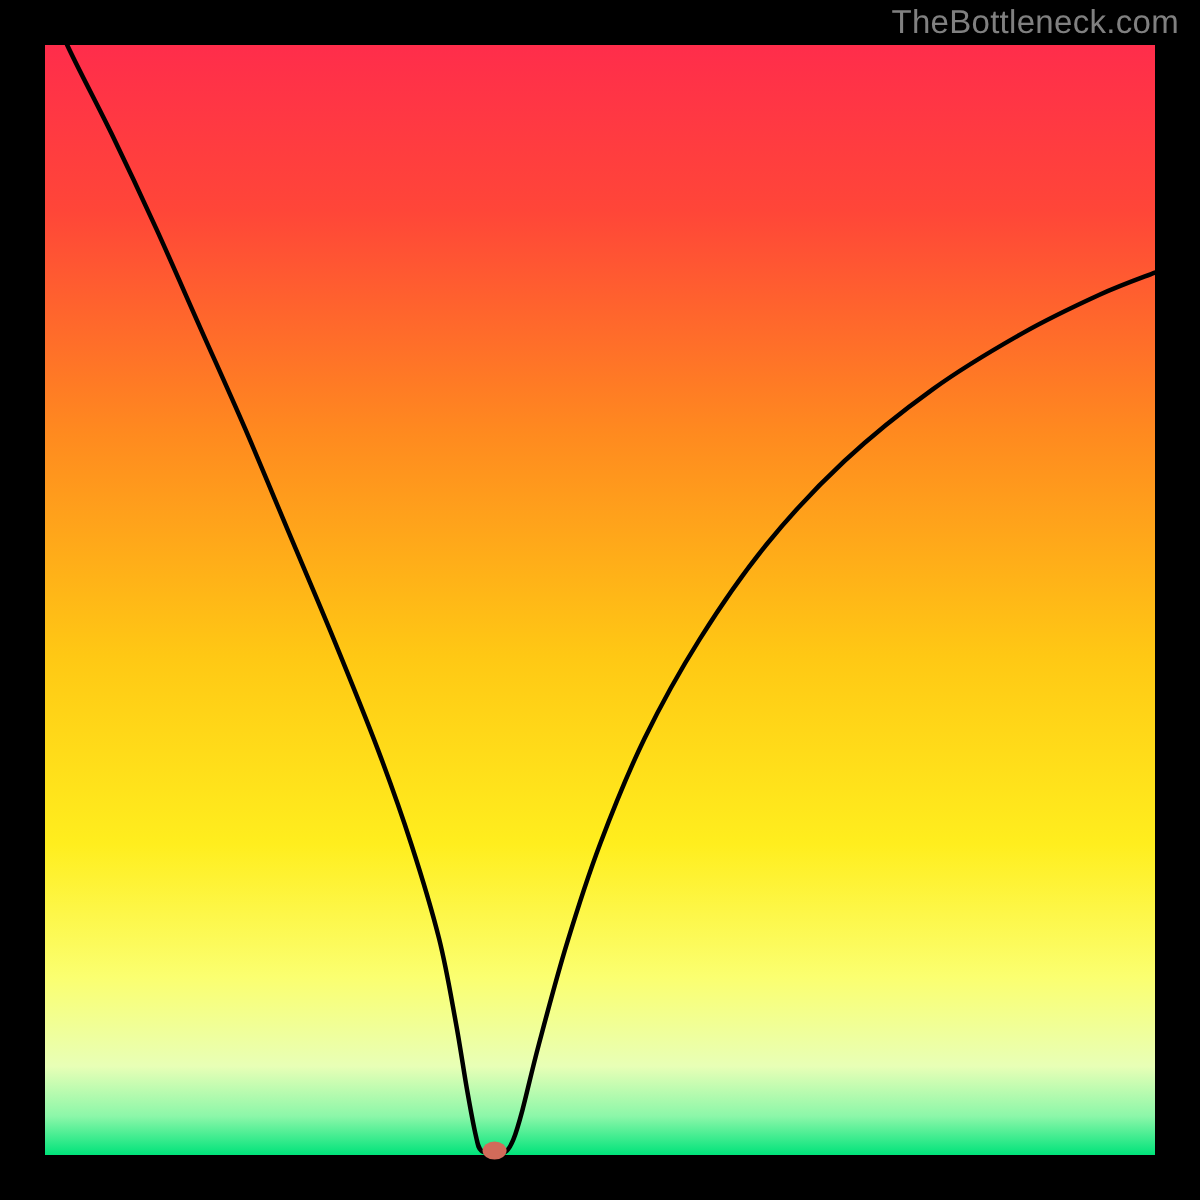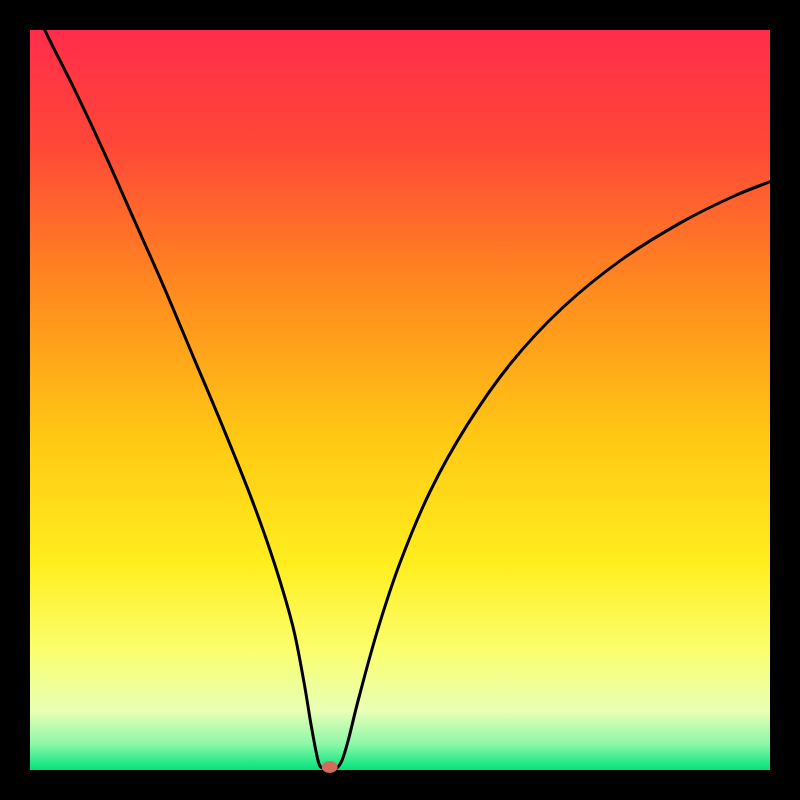--- a/index.html
+++ b/index.html
@@ -26,20 +26,21 @@
     z-index: 5;
   }
   svg {
     display: block;
   }
 </style>
 </head>
 <body>
 
 <div class="chart-wrap">
+  <div class="watermark">TheBottleneck.com</div>
   <svg id="chart-svg" width="800" height="800" viewBox="0 0 800 800">
       <defs>
         <linearGradient id="bg-grad" x1="0" y1="0" x2="0" y2="1">
           <stop offset="0%" stop-color="#ff2d4b"></stop>
           <stop offset="15%" stop-color="#ff4638"></stop>
           <stop offset="35%" stop-color="#ff8a1f"></stop>
           <stop offset="55.00000000000001%" stop-color="#ffc814"></stop>
           <stop offset="72%" stop-color="#ffee1e"></stop>
           <stop offset="84%" stop-color="#fbff70"></stop>
           <stop offset="92%" stop-color="#e8ffb6"></stop>

